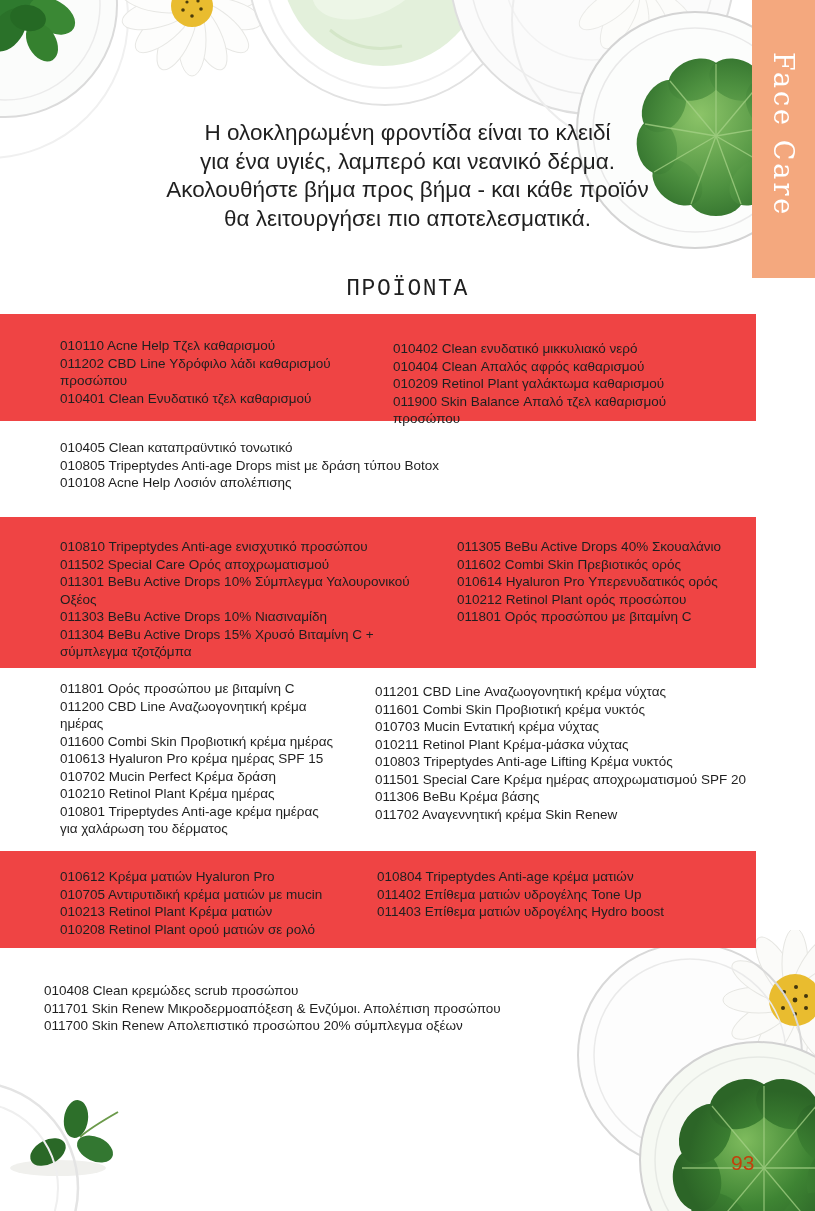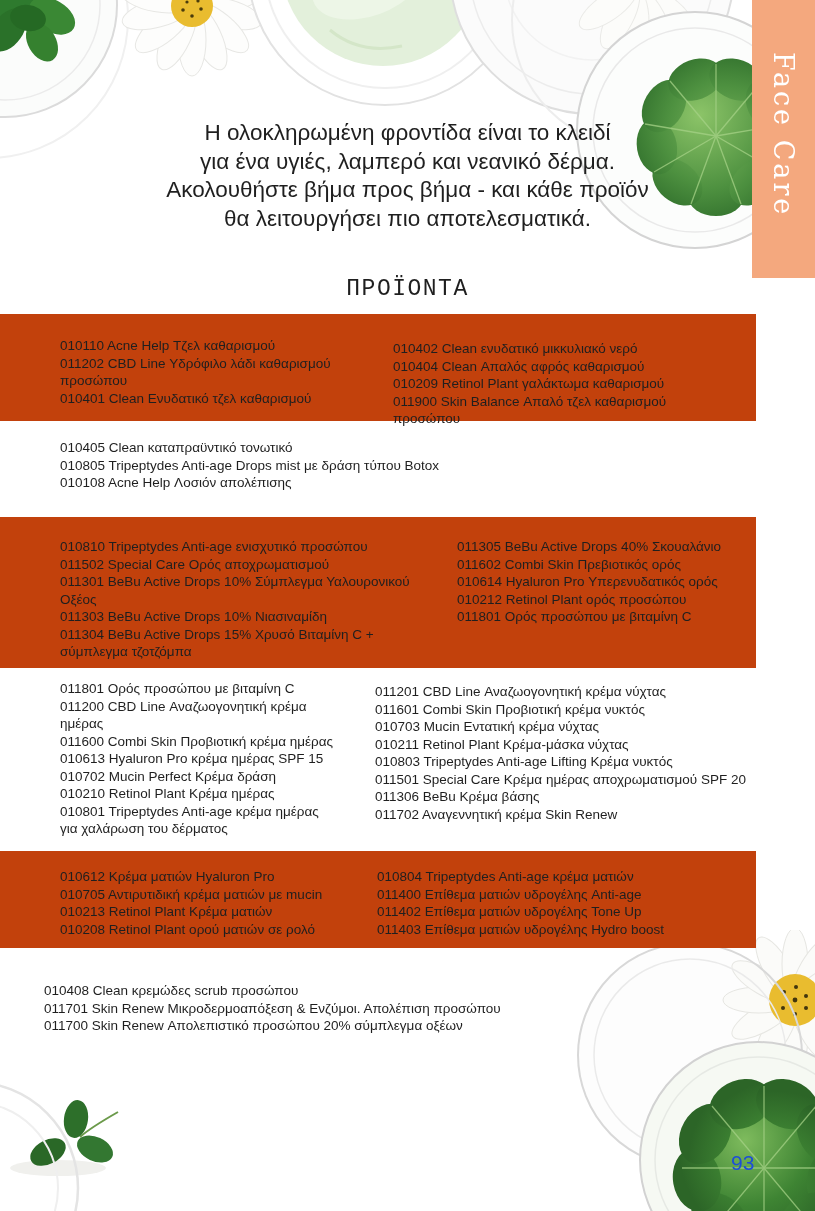--- a/index.html
+++ b/index.html
@@ -10,30 +10,30 @@
   #decor-bottom{top:930px;}
   .tab{position:absolute;z-index:3;left:752px;top:0;width:63px;height:278px;
        background:#F4A87E;display:flex;justify-content:center;}
   .tab span{writing-mode:vertical-rl;display:block;padding-top:52px;color:#ffffff;
        font-family:"DejaVu Serif","Liberation Serif",serif;font-size:27px;letter-spacing:3px;}
   .intro{position:absolute;z-index:1;left:0;top:119px;width:815px;text-align:center;
        font-size:22.5px;line-height:28.5px;font-weight:400;}
   .title{position:absolute;z-index:1;left:0;top:276px;width:815px;text-align:center;
        font-size:23px;letter-spacing:1.5px;font-weight:400;margin:0;font-family:Liberation Mono, monospace;}
   .block{position:absolute;z-index:1;left:0;width:756px;}
-  .block.green{background:#c2410c;}
+  .block.green{background:#ef4444;}
   .col{position:absolute;margin:0;padding:0;list-style:none;font-size:13.5px;line-height:17.5px;}
   .col li{margin:0;padding:0;}
   .b1{top:314px;height:107px;} .b1 .colL{left:60px;top:23px;width:300px;} .b1 .colR{left:393px;top:26px;width:330px;}
   .b2{top:439px;} .b2 .colL{left:60px;top:0;width:660px;}
   .b3{top:517px;height:151px;} .b3 .colL{left:60px;top:21px;width:355px;} .b3 .colR{left:457px;top:21px;width:300px;}
   .b4{top:680px;} .b4 .colL{left:60px;top:0;width:275px;} .b4 .colR{left:375px;top:3px;width:395px;}
   .b5{top:851px;height:97px;} .b5 .colL{left:60px;top:17px;width:310px;} .b5 .colR{left:377px;top:17px;width:380px;}
   .b6{top:982px;} .b6 .colL{left:44px;top:0;width:690px;}
-  .pagenum{position:absolute;z-index:4;left:731px;top:1151px;color:#1d4ed8;font-size:21px;}
+  .pagenum{position:absolute;z-index:4;left:731px;top:1151px;color:#c2410c;font-size:21px;}
 </style>
 </head>
 <body>
 
 <div class="page">
 
   <svg id="decor-top" class="decor" width="815" height="315" viewBox="0 0 815 315">
     <defs>
       <radialGradient id="gLeafR" cx="700" cy="115" r="115" gradientUnits="userSpaceOnUse">
         <stop offset="0" stop-color="#8CC468"></stop>
@@ -294,21 +294,20 @@
     <ul class="col colL">
 
     <li><span>010612</span> <span>Κρέμα ματιών Hyaluron Pro</span></li>
         <li><span>010705</span> <span>Αντιρυτιδική κρέμα ματιών με mucin</span></li>
         <li><span>010213</span> <span>Retinol Plant Κρέμα ματιών</span></li>
         <li><span>010208</span> <span>Retinol Plant ορού ματιών σε ρολό</span></li>
       </ul>
     <ul class="col colR">
 
     <li><span>010804</span> <span>Tripeptydes Anti-age κρέμα ματιών</span></li>
-        <li><span>011400</span> <span>Επίθεμα ματιών υδρογέλης Anti-age</span></li>
         <li><span>011402</span> <span>Επίθεμα ματιών υδρογέλης Tone Up</span></li>
         <li><span>011403</span> <span>Επίθεμα ματιών υδρογέλης Hydro boost</span></li>
       </ul>
   </section>
 
   <section class="block b6">
     <ul class="col colL">
 
     <li><span>010408</span> <span>Clean κρεμώδες scrub προσώπου</span></li>
         <li><span>011701</span> <span>Skin Renew Μικροδερμοαπόξεση &amp; Ενζύμοι. Απολέπιση προσώπου</span></li>

